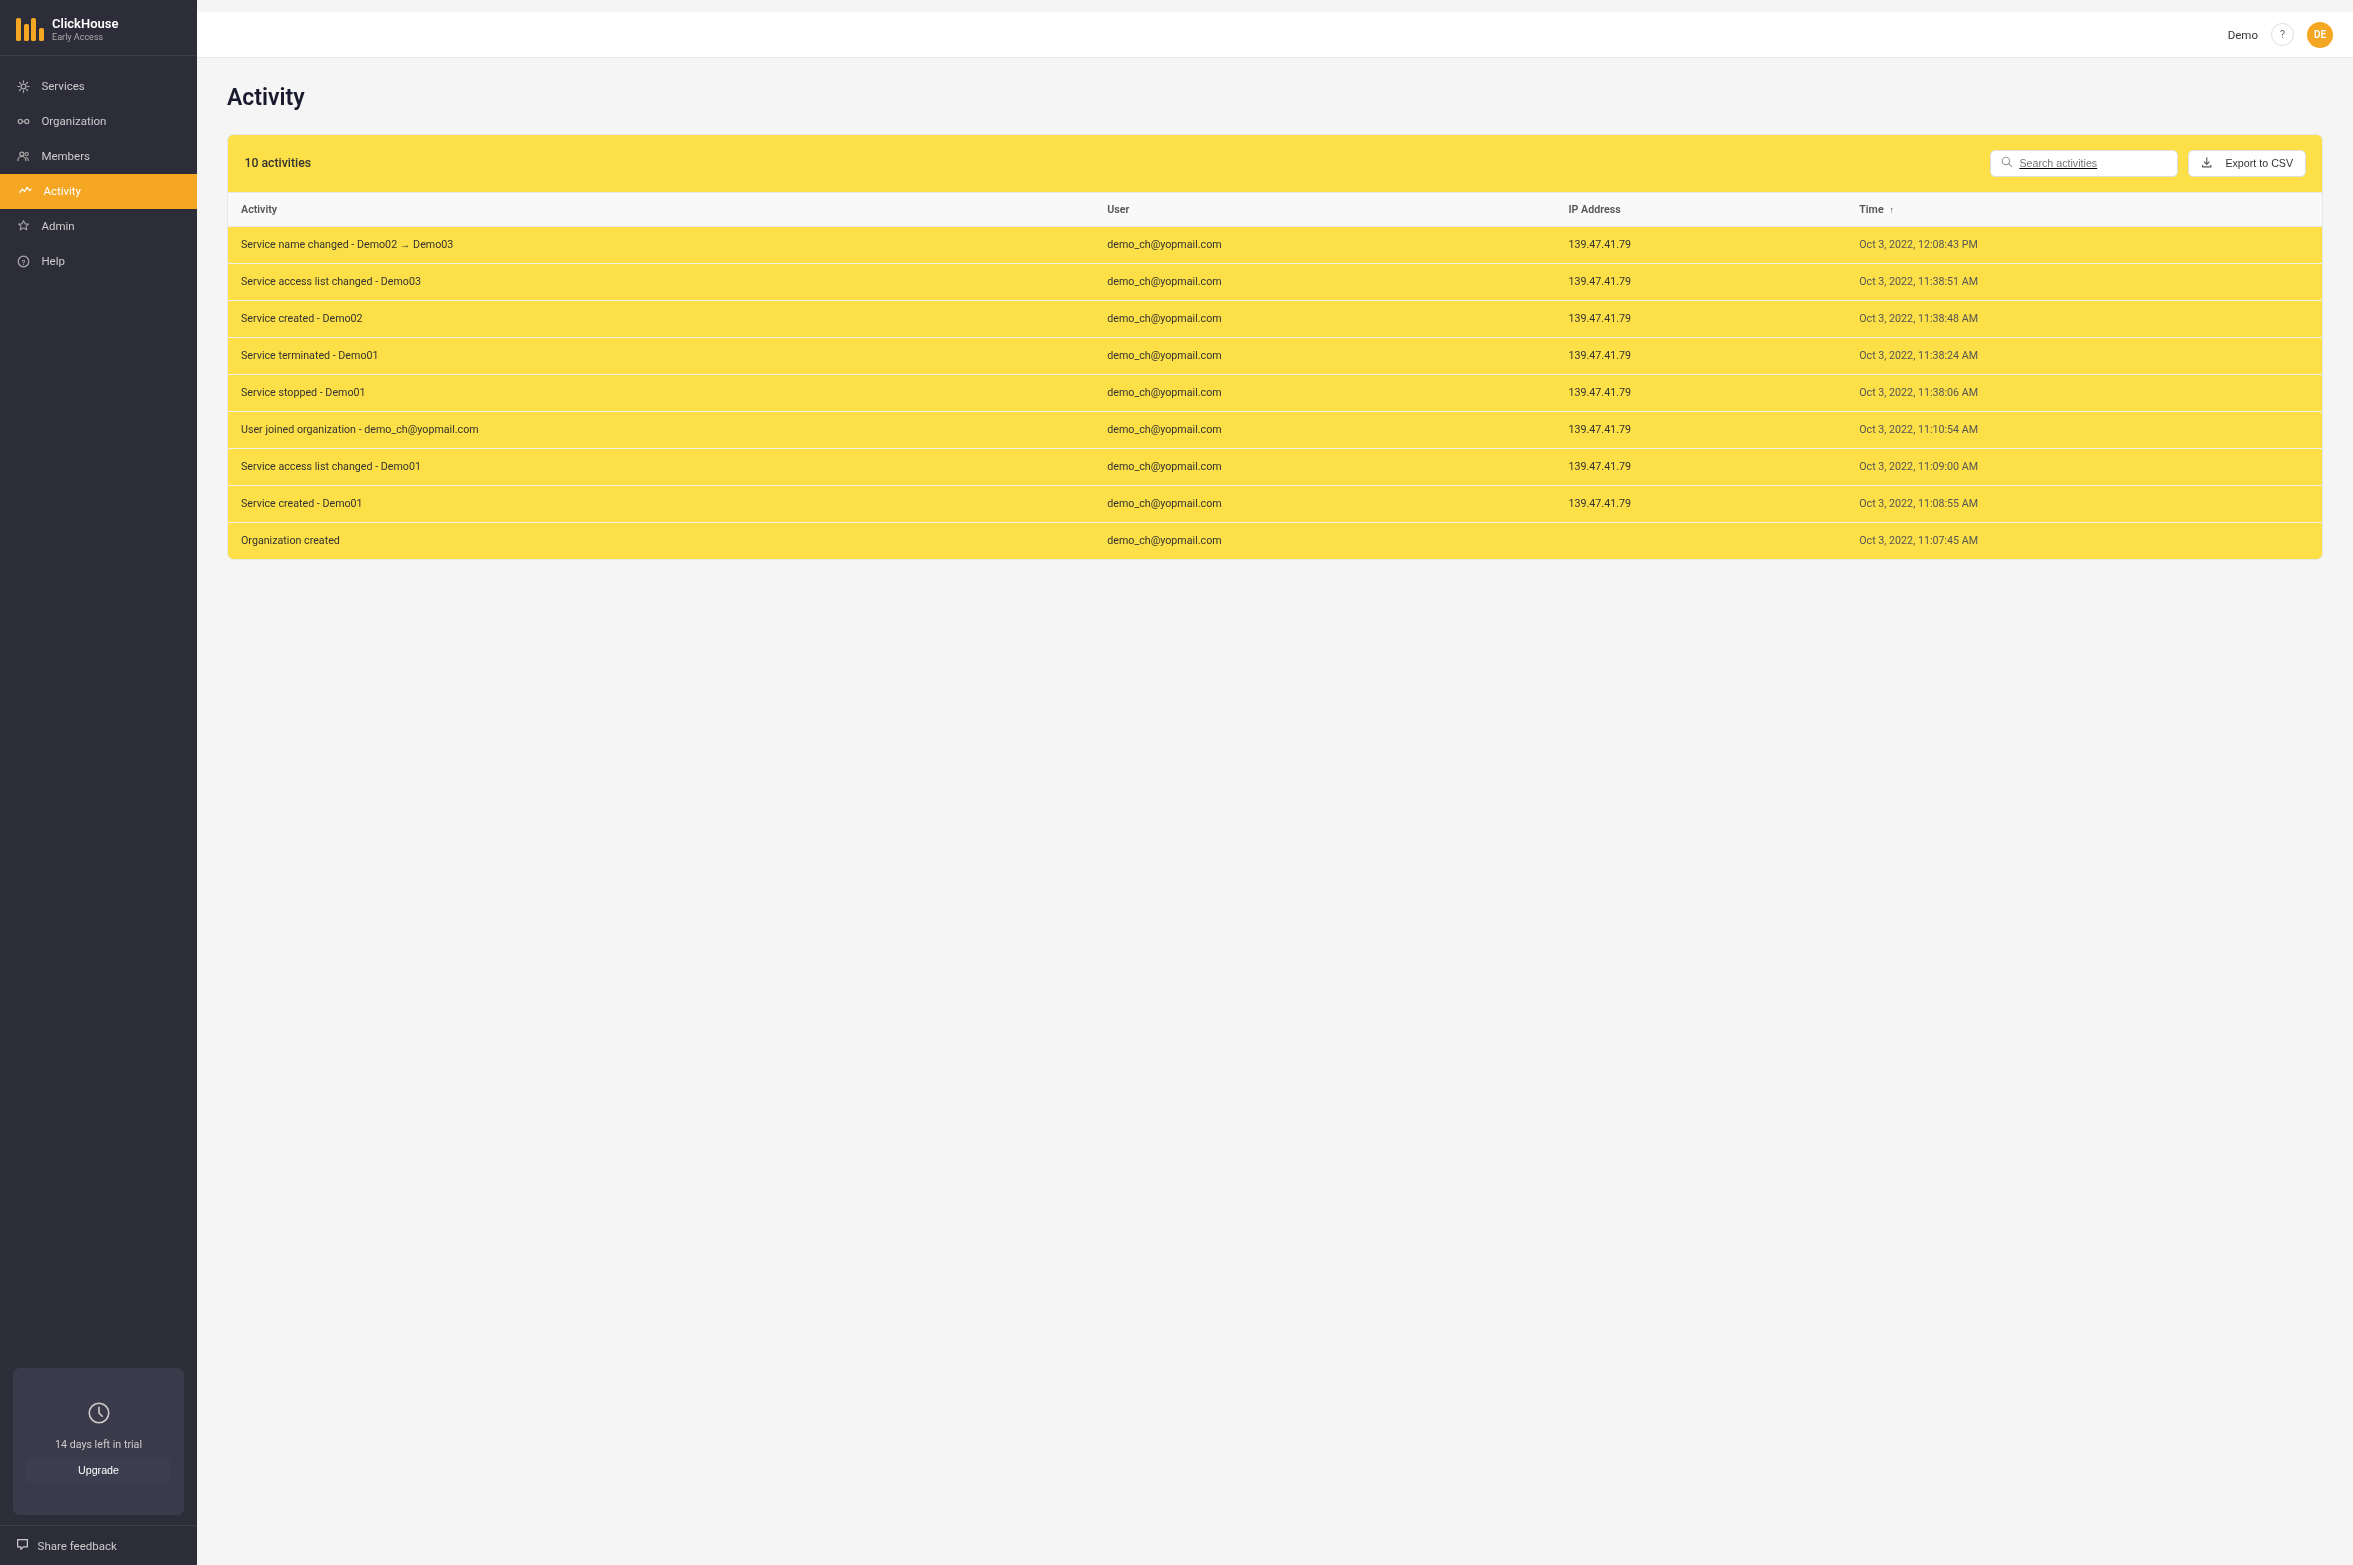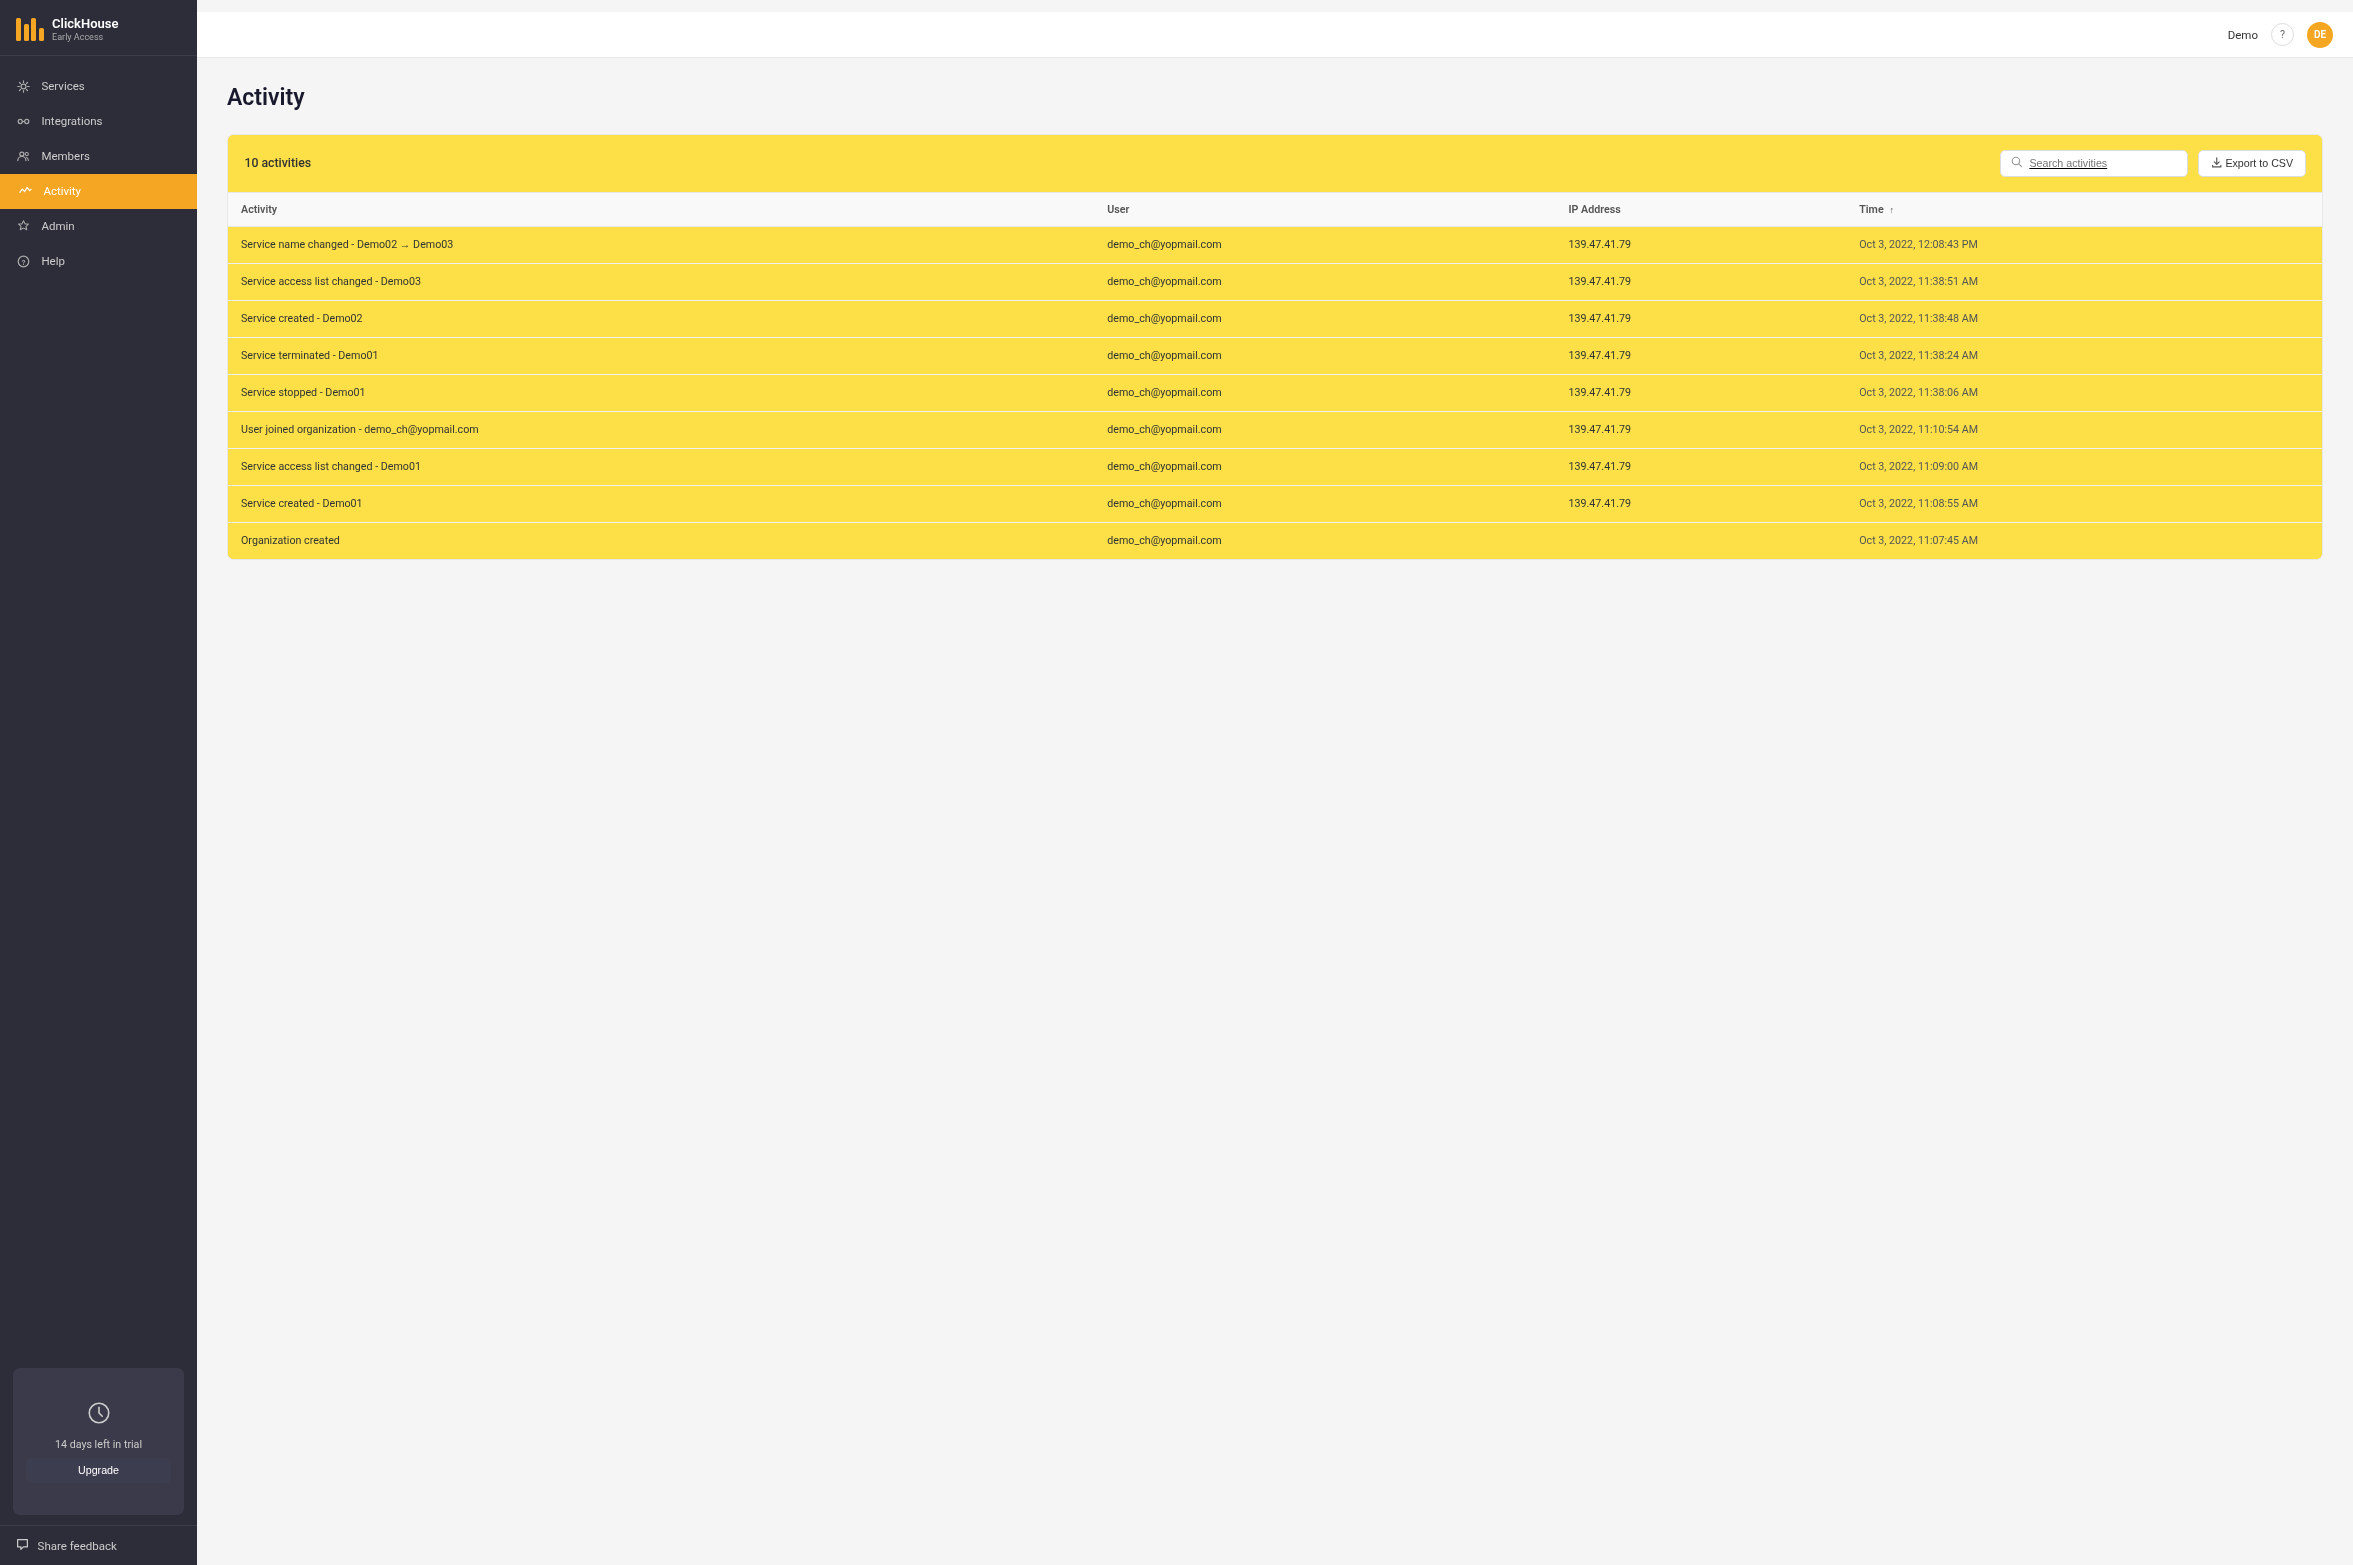--- a/index.html
+++ b/index.html
@@ -208,21 +208,21 @@
       border: none;
       outline: none;
       font-size: 10.7px;
       color: #333;
       width: 148px;
     }
     .search-icon { color: #999; font-size: 10.7px; }
     .export-btn {
       display: flex;
       align-items: center;
-      gap: 3px;
+      gap: 13px;
       border: 0.8px solid #ddd;
       border-radius: 5px;
       padding: 5.7px 11.5px;
       background: #fff;
       font-size: 10.7px;
       color: #333;
       cursor: pointer;
       white-space: nowrap;
     }
 
@@ -281,21 +281,21 @@
       <span>Services</span>
     </div>
     <div class="nav-item">
       <span class="nav-icon">
         <svg width="13" height="13" viewBox="0 0 16 16" fill="none">
           <circle cx="4" cy="8" r="2.5" stroke="#aaa" stroke-width="1.5"></circle>
           <circle cx="12" cy="8" r="2.5" stroke="#aaa" stroke-width="1.5"></circle>
           <line x1="6.5" y1="8" x2="9.5" y2="8" stroke="#aaa" stroke-width="1.5"></line>
         </svg>
       </span>
-      <span>Integrations</span>
+      <span>Organization</span>
     </div>
     <div class="nav-item">
       <span class="nav-icon">
         <svg width="13" height="13" viewBox="0 0 16 16" fill="none">
           <circle cx="6" cy="5" r="2.5" stroke="#aaa" stroke-width="1.5"></circle>
           <path d="M1 13c0-2.76 2.24-5 5-5s5 2.24 5 5" stroke="#aaa" stroke-width="1.5" stroke-linecap="round"></path>
           <circle cx="12" cy="5" r="2" stroke="#aaa" stroke-width="1.3"></circle>
           <path d="M14 13c0-1.66-.9-3.12-2.24-3.9" stroke="#aaa" stroke-width="1.3" stroke-linecap="round"></path>
         </svg>
       </span>

